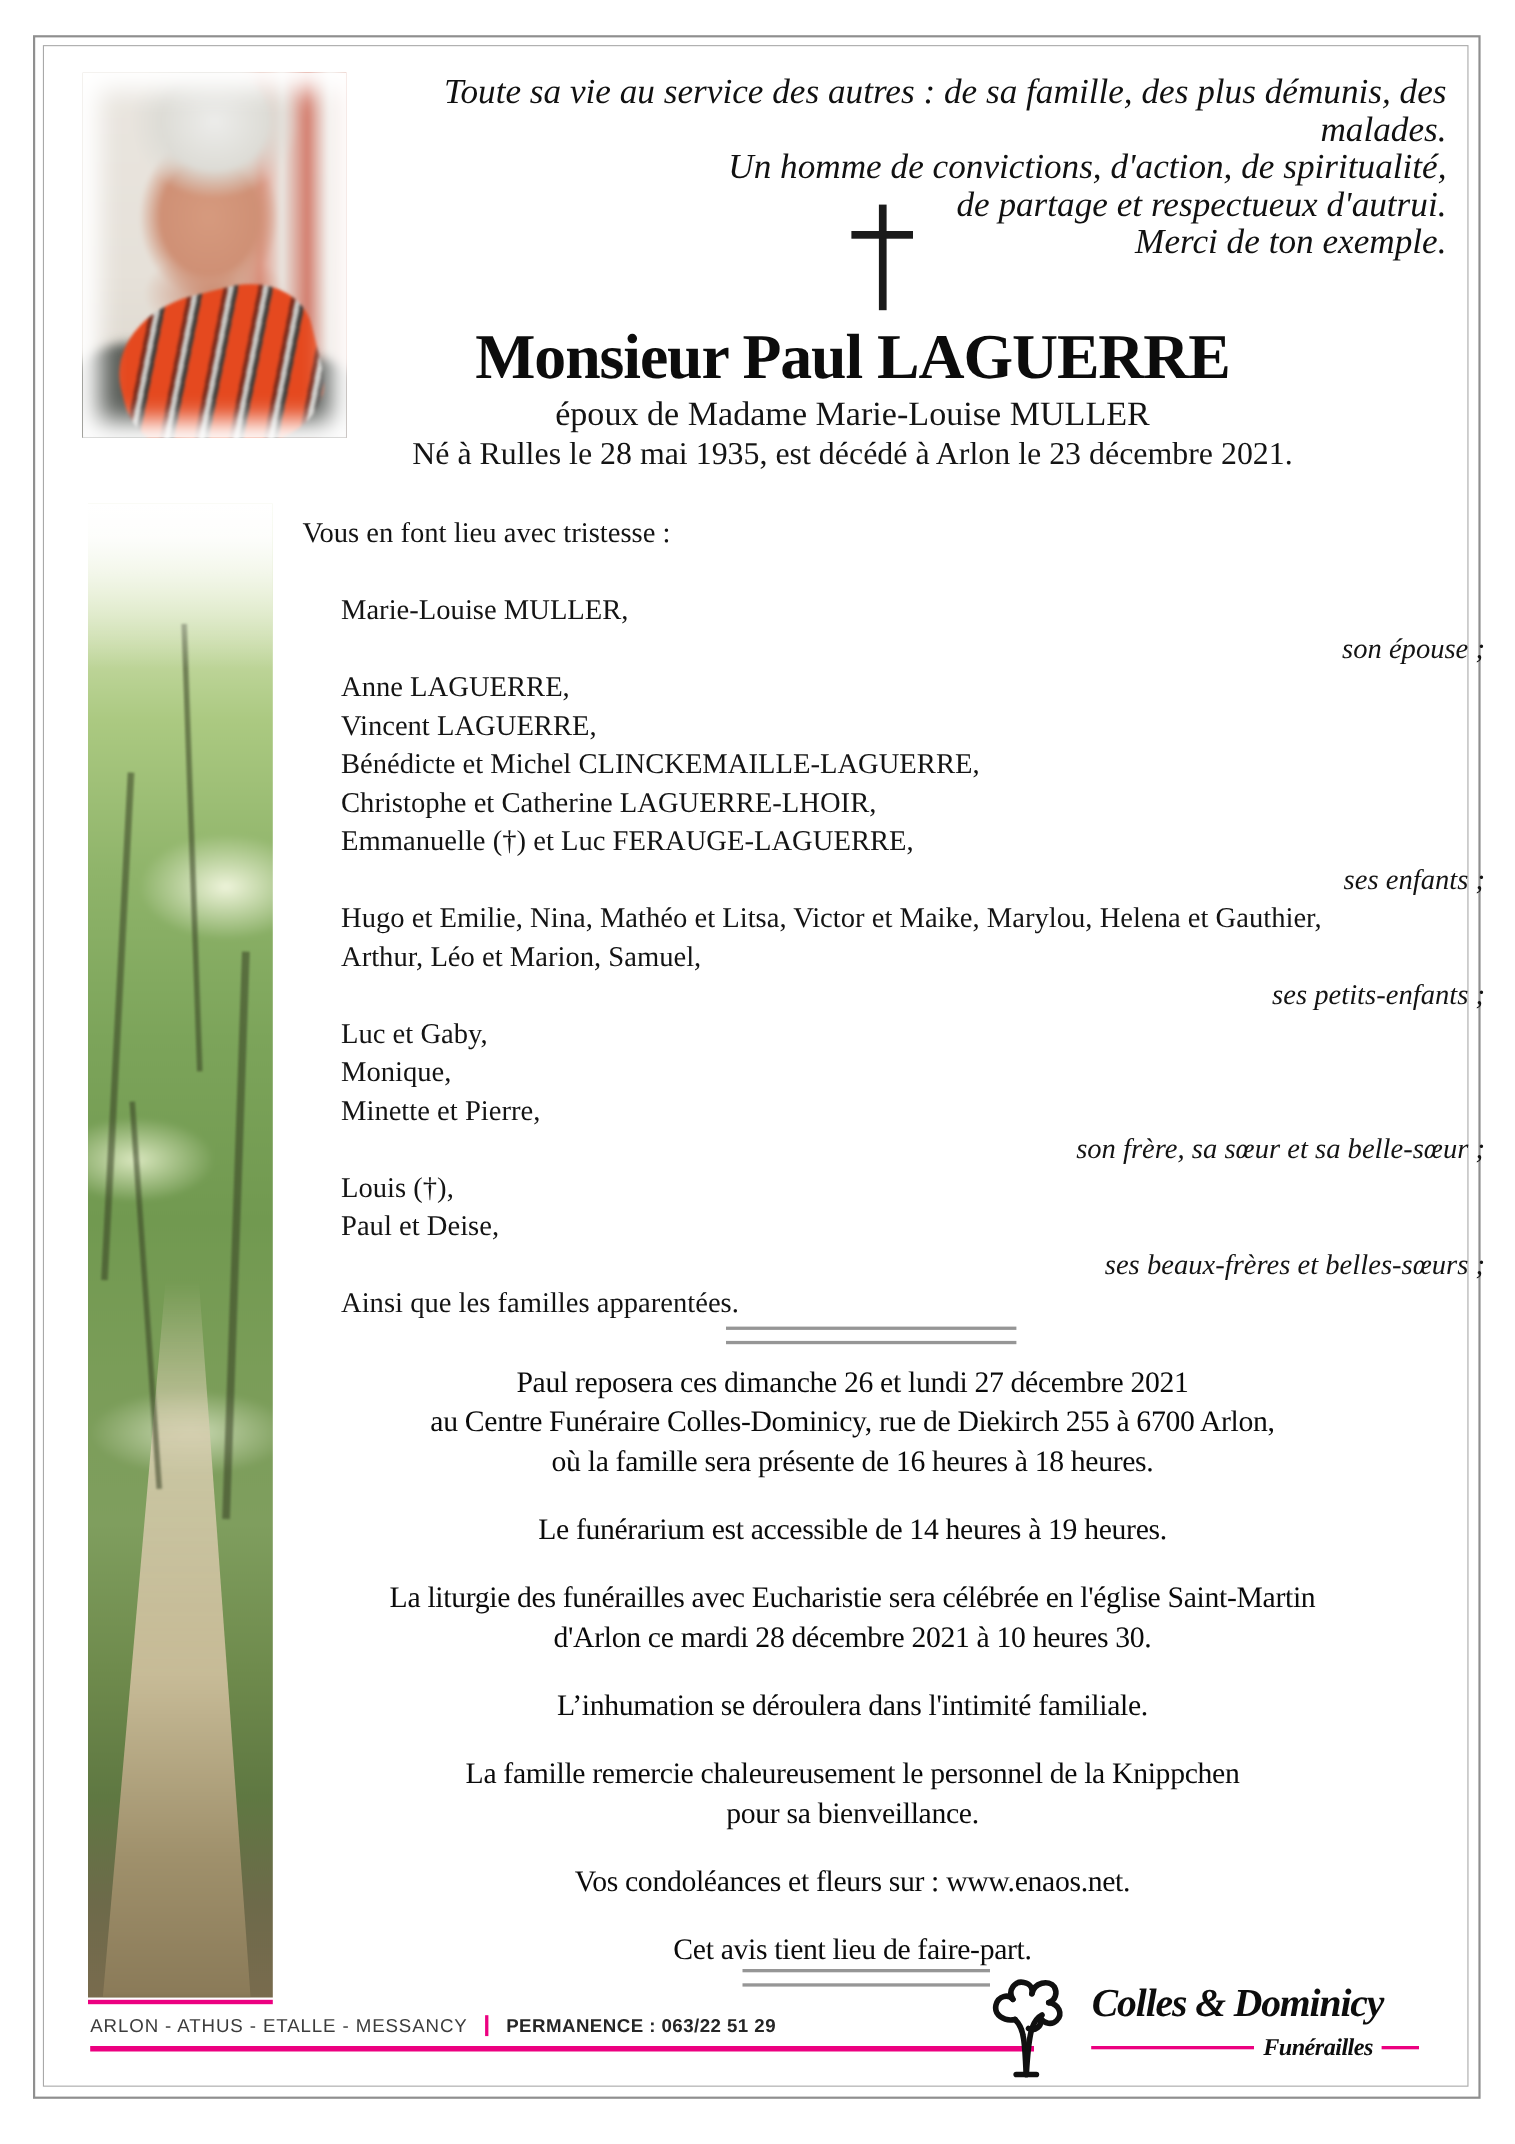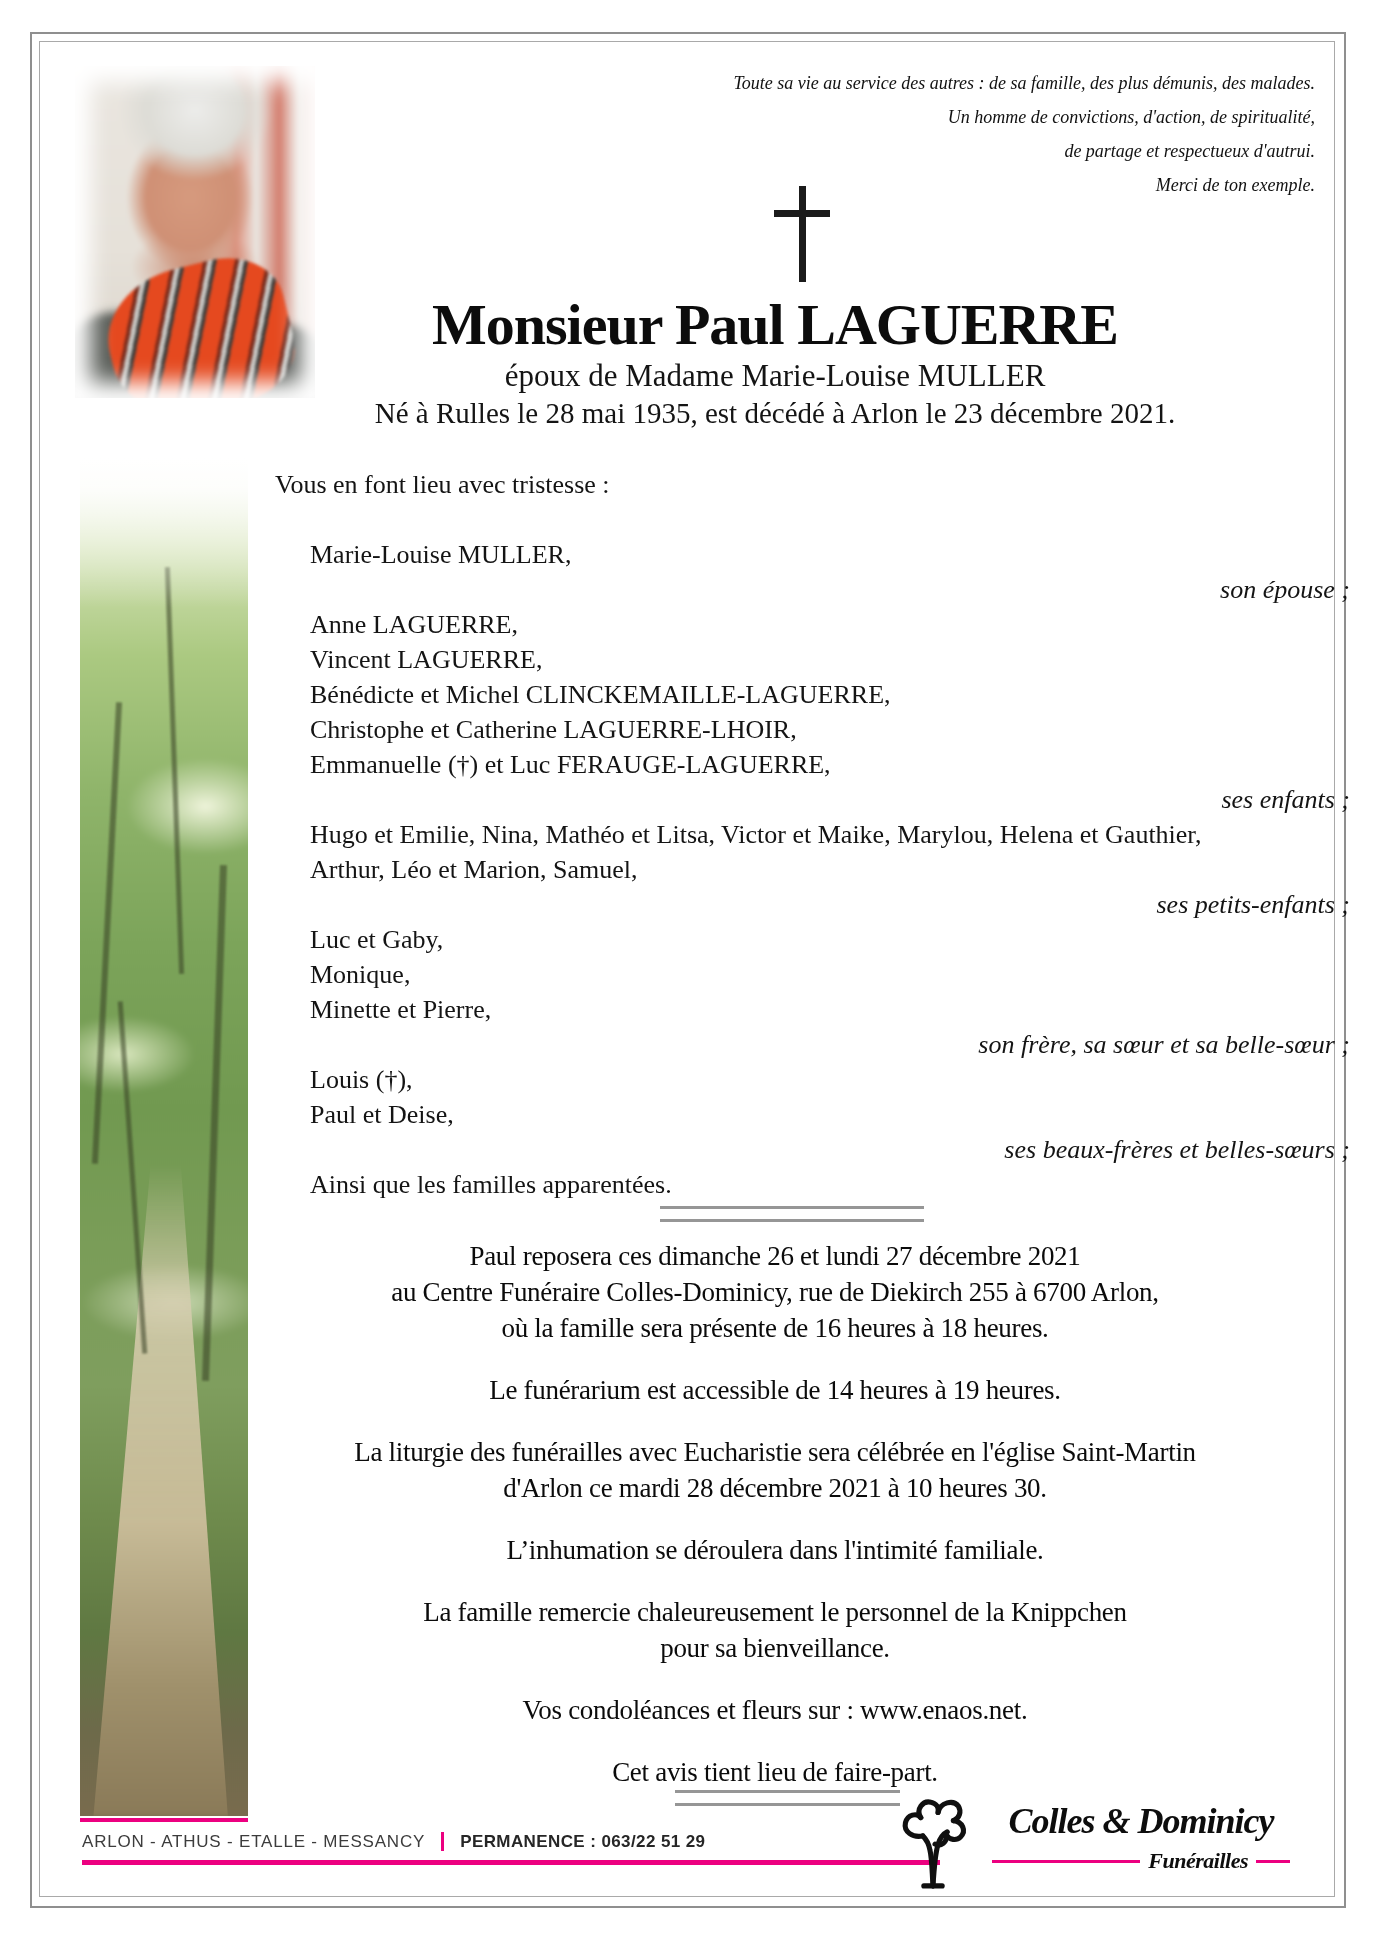--- a/index.html
+++ b/index.html
@@ -50,21 +50,21 @@
   .tk1{left:14%;top:18%;width:6px;height:34%;transform:rotate(3deg);}
   .tk2{left:55%;top:8%;width:5px;height:30%;transform:rotate(-2deg);}
   .tk3{left:78%;top:30%;width:7px;height:38%;transform:rotate(2deg);}
   .tk4{left:30%;top:40%;width:5px;height:26%;transform:rotate(-4deg);}
   .f-fade{position:absolute;left:0;right:0;top:0;height:150px;
           background:linear-gradient(180deg,#ffffff 0%,rgba(255,255,255,.92) 30px,rgba(255,255,255,0) 100%);}
   .forest-underline{position:absolute;left:80px;top:1818px;width:168px;height:4px;}
 
   
   .quote{position:absolute;right:62px;top:66px;width:1000px;text-align:right;
-         font-style:italic;font-size:18px;line-height:34px;color:#111;}
+         font-style:italic;font-size:32px;line-height:34px;color:#111;}
 
   
   .cross{position:absolute;left:772px;top:186px;width:60px;height:96px;}
   .cross::before{content:"";position:absolute;left:50%;top:0;width:7px;height:100%;
                  margin-left:-3.5px;background:#1b1b1b;}
   .cross::after{content:"";position:absolute;left:2px;top:24px;width:56px;height:7px;background:#1b1b1b;}
 
   
   .header{position:absolute;left:220px;top:296px;width:1110px;text-align:center;}
   .title{font-size:58px;font-weight:bold;line-height:58px;letter-spacing:-1px;color:#0c0c0c;}
@@ -89,21 +89,21 @@
 
   
   .footer-info{position:absolute;left:82px;top:1832px;font-family:"Liberation Sans","DejaVu Sans",sans-serif;
                font-size:17px;letter-spacing:0.8px;color:#3c3c3c;white-space:nowrap;}
   .footer-info .perm{font-weight:bold;color:#262626;letter-spacing:0.4px;}
   .sep{display:inline-block;width:3px;height:19px;margin:0 16px;vertical-align:-4px;}
   .footer-line{position:absolute;left:82px;top:1860px;width:858px;height:5px;}
 
   .logo{position:absolute;left:880px;top:1786px;width:412px;height:106px;}
   .tree-icon{position:absolute;left:2px;top:4px;width:102px;height:100px;}
-  .brand-name{position:absolute;left:112px;top:14px;width:298px;text-align:center;
+  .brand-name{position:absolute;left:96px;top:14px;width:298px;text-align:center;
               font-size:36px;font-weight:bold;font-style:italic;letter-spacing:-1px;color:#0d0d0d;}
   .brand-sub-row{position:absolute;left:112px;top:62px;width:298px;display:flex;align-items:center;}
   .brand-sub{font-size:22px;font-weight:bold;font-style:italic;letter-spacing:-0.5px;
              color:#0d0d0d;padding:0 8px;}
   .dash{height:3px;}
   .dash1{flex:1;}
   .dash2{width:34px;}
 
   .accent-bg{background:#ec0080;}
 </style>

